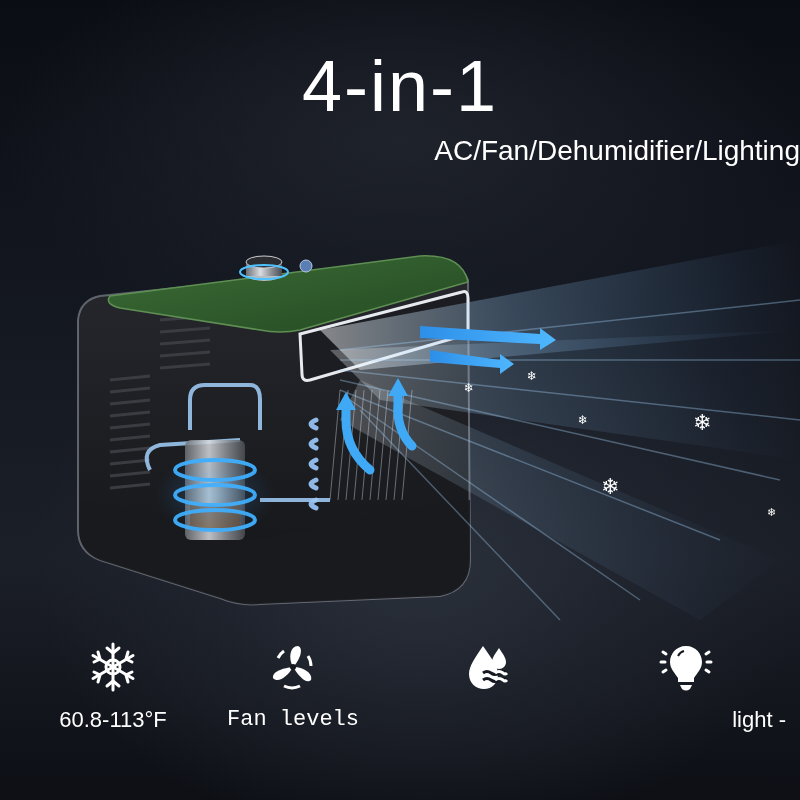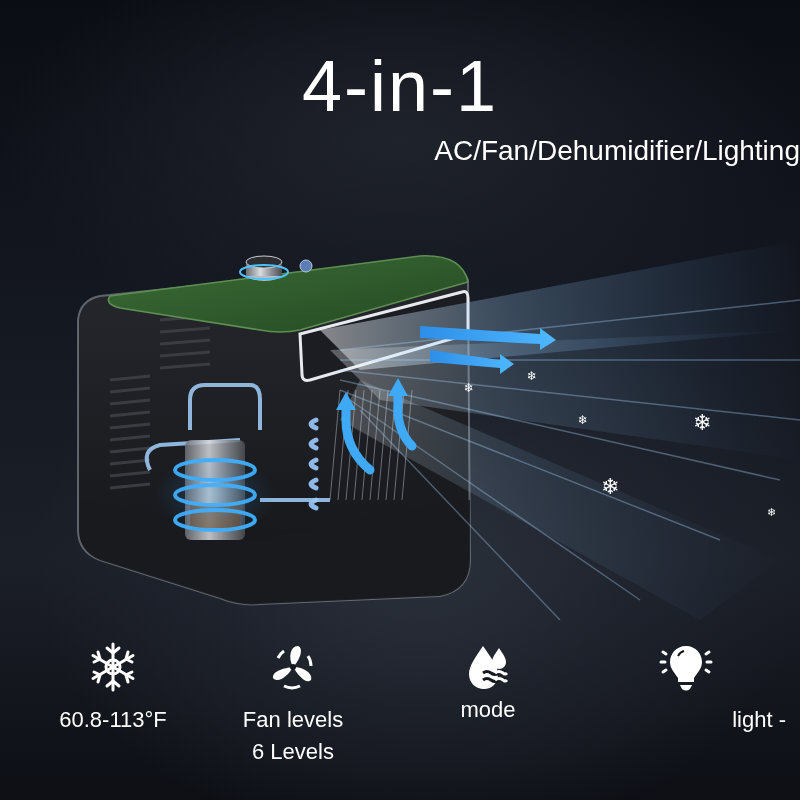--- a/index.html
+++ b/index.html
@@ -197,48 +197,46 @@
             <polyline points="46,32 40,35 42,42"></polyline>
           <polyline points="8,32 14,35 12,42"></polyline>
             <polyline points="46,22 40,19 42,12"></polyline>
         </g>
         <circle cx="27" cy="27" r="7" fill="none" stroke="#fff" stroke-width="3"></circle>
         <circle cx="27" cy="27" r="2.5" fill="#fff"></circle>
       </svg>
       <span class="line l1">60.8-113°F</span>
     </div>
 
-    <div class="feature" style="left:193px;">
+    <div class="feature" style="left:193px;font-family:Liberation Mono, monospace;">
       <svg class="icon" viewBox="0 0 54 54">
         <path d="M27 27 C22 18 24 6 32 6 C38 8 34 20 27 27 Z" fill="#fff"></path>
         <path d="M27 27 C37 27 47 33 45 40 C40 45 32 35 27 27 Z" fill="#fff"></path>
         <path d="M27 27 C22 36 12 44 7 38 C6 31 18 28 27 27 Z" fill="#fff"></path>
         <circle cx="27" cy="27" r="3" fill="#15181f"></circle>
         <path d="M12 18 A18 18 0 0 1 18 11" stroke="#fff" stroke-width="3" fill="none"></path>
         <path d="M42 16 A18 18 0 0 1 45 26" stroke="#fff" stroke-width="3" fill="none"></path>
         <path d="M18 46 A18 18 0 0 0 34 46" stroke="#fff" stroke-width="3" fill="none"></path>
       </svg>
       <span class="line l1">Fan levels</span>
-      <span class="line">6 Levels</span>
     </div>
 
     <div class="feature" style="left:388px;">
       <svg class="icon" viewBox="0 0 54 54">
         <path d="M22 6 C14 18 8 26 8 34 C8 43 15 49 23 49 C31 49 37 43 37 34 C37 26 30 18 22 6 Z" fill="#fff"></path>
         <path d="M38 8 C34 14 31 18 31 22 C31 26 34 29 38 29 C42 29 45 26 45 22 C45 18 42 14 38 8 Z" fill="#fff"></path>
         <g stroke="#15181f" stroke-width="3" fill="none">
           <path d="M22 33 q4 -3 8 0 q4 3 8 0 q4 -3 8 0"></path>
           <path d="M22 40 q4 -3 8 0 q4 3 8 0 q4 -3 8 0"></path>
         </g>
         <g stroke="#fff" stroke-width="3" fill="none">
           <path d="M34 33 q4 -3 8 0 q2 2 4 0"></path>
           <path d="M34 40 q4 -3 8 0 q2 2 4 0"></path>
         </g>
       </svg>
-      <span class="line">mode</span>
     </div>
 
     <div class="feature" style="left:586px;text-align:right;">
       <svg class="icon" viewBox="0 0 54 54">
         <path d="M27 6 C17 6 11 14 11 22 C11 29 16 33 19 38 L19 42 L35 42 L35 38 C38 33 43 29 43 22 C43 14 37 6 27 6 Z" fill="#fff"></path>
         <path d="M21 45 L33 45 L31 49 Q27 52 23 49 Z" fill="#fff"></path>
         <path d="M19 16 Q21 12 25 11" stroke="#15181f" stroke-width="2" fill="none"></path>
         <g stroke="#fff" stroke-width="3" stroke-linecap="round">
           <line x1="2" y1="22" x2="6" y2="22"></line>
             <line x1="48" y1="22" x2="52" y2="22"></line>

